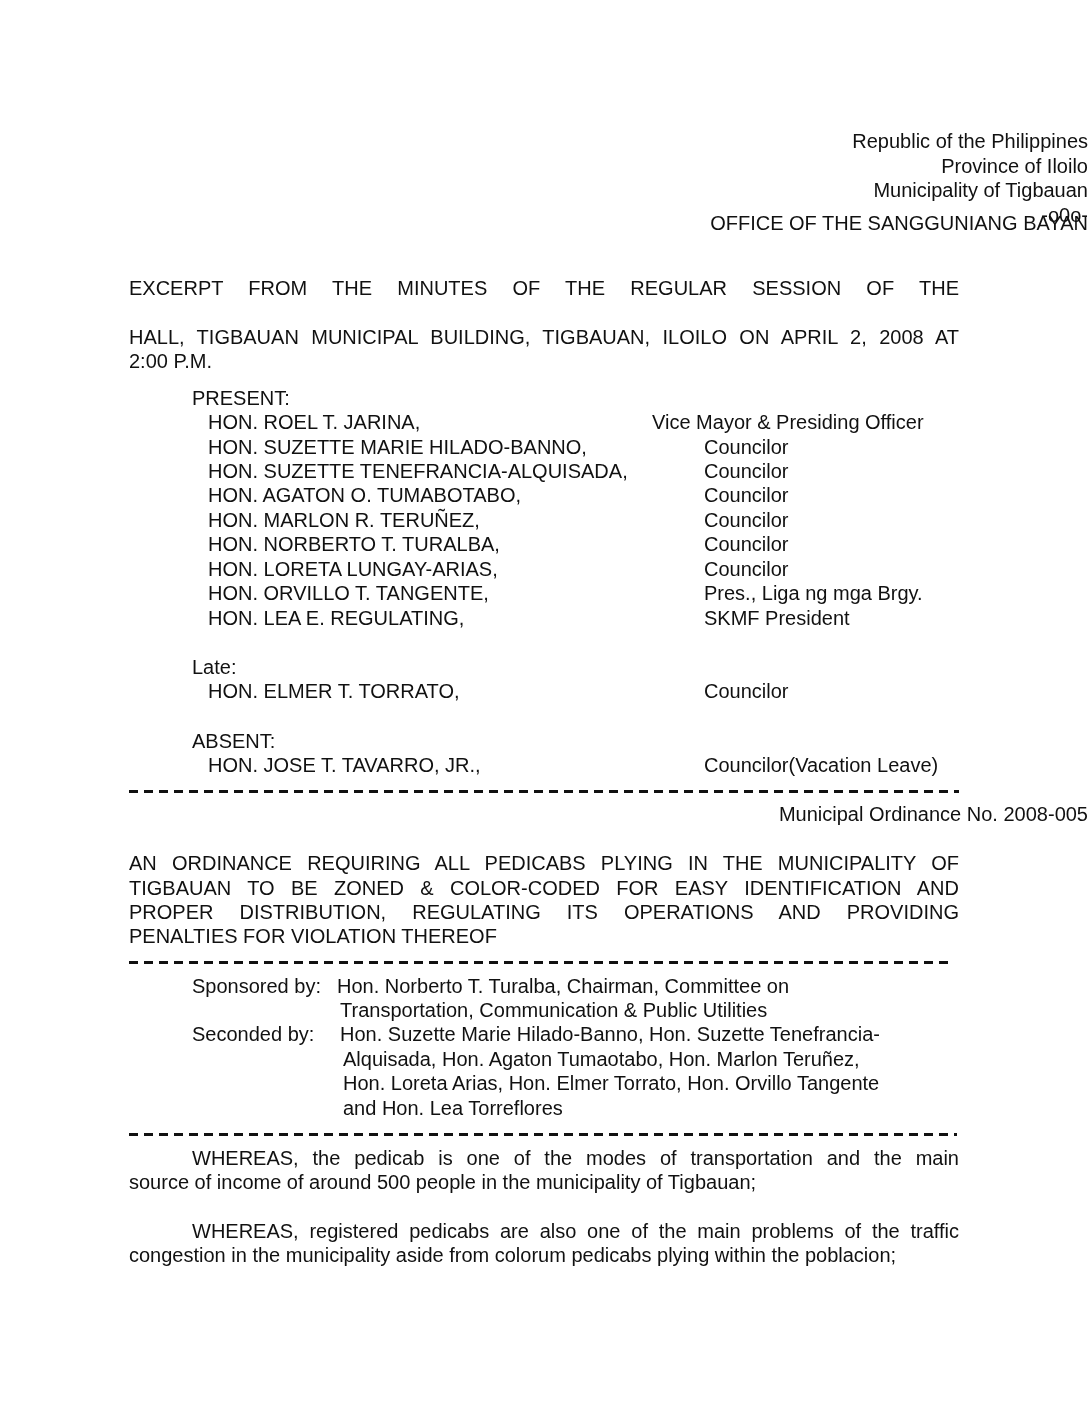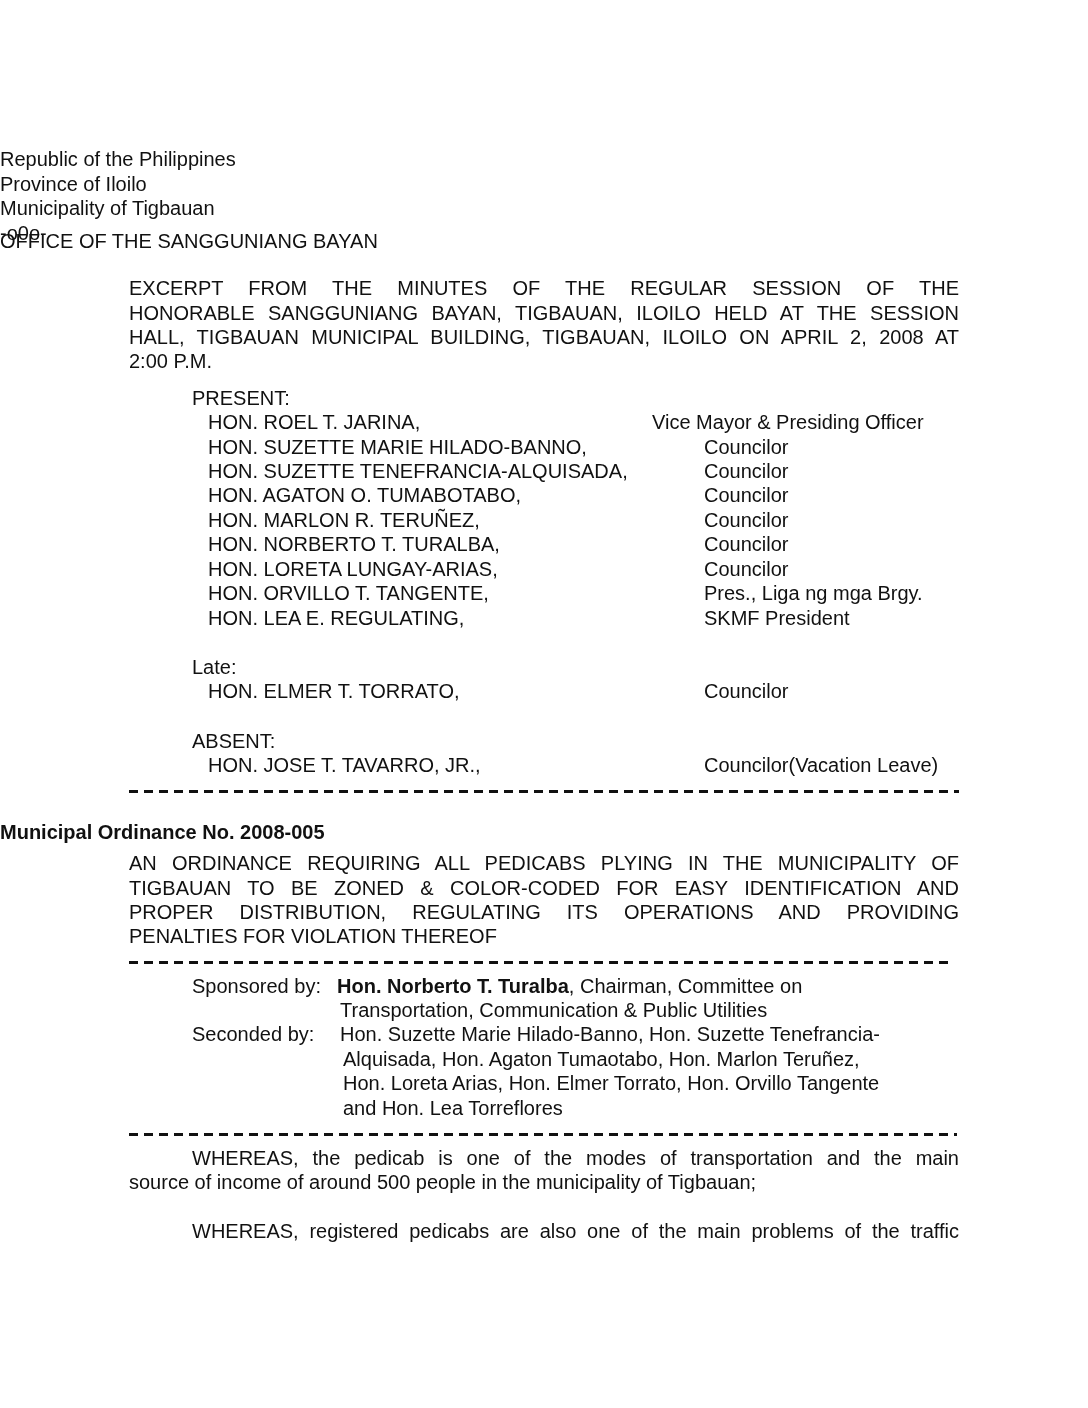--- a/index.html
+++ b/index.html
@@ -1,40 +1,39 @@
 <!DOCTYPE html>
 <html><head>
 <meta charset="utf-8">
 <style>
   html, body { margin:0; padding:0; background:#ffffff; }
   body { width:1088px; height:1408px; position:relative; overflow:hidden; }
   .page { position:absolute; left:0; top:0; width:1088px; height:1408px; background:#fff; color:#111;
           font-family:"Liberation Sans Narrow","Liberation Sans", sans-serif; font-size:20px; }
   .narrow { font-family:"Liberation Sans", sans-serif; font-stretch:condensed; }
   .ab { position:absolute; white-space:nowrap; line-height:24px; }
-  .center { text-align:left; left:0; width:1088px;margin-top:18px; }
+  .center { text-align:right; left:0; width:1088px; }
   .just { position:absolute; left:129px; width:830px; text-align:justify; text-align-last:justify; white-space:nowrap; line-height:24px; }
   .dash { position:absolute; left:129px; width:830px; height:3px; overflow:hidden;
           background-image:repeating-linear-gradient(to right,#111 0 9px,transparent 9px 15px); }
-  .bold { font-weight:bold; }
+  .bold { font-weight:normal; }
   .ital { }
 </style>
 </head>
 <body>
 
 <div class="page narrow">
 
   <div class="ab center" style="top:129px">Republic of the Philippines</div>
   <div class="ab center" style="top:178px">Municipality of Tigbauan</div>
   <div class="ab center" style="top:154px">Province of Iloilo</div>
   <div class="ab center" style="top:203px">-o0o-</div>
   <div class="ab center" style="top:211px">OFFICE OF THE SANGGUNIANG BAYAN</div>
 
   <div class="just" style="top:276px">EXCERPT FROM THE MINUTES OF THE REGULAR SESSION OF THE</div>
-  <div class="just" style="top:301px">HONORABLE SANGGUNIANG BAYAN, TIGBAUAN, ILOILO HELD AT THE SESSION</div>
   <div class="just" style="top:325px">HALL, TIGBAUAN MUNICIPAL BUILDING, TIGBAUAN, ILOILO ON APRIL 2, 2008  AT</div>
   <div class="ab" style="top:349px; left:129px">2:00 P.M.</div>
 
   <div class="ab" style="top:386px; left:192px">PRESENT:</div>
 
   <div class="ab" style="top:410px; left:208px">HON. ROEL T. JARINA,</div>
   <div class="ab" style="top:410px; left:652px">Vice Mayor &amp; Presiding Officer</div>
 
   <div class="ab" style="top:435px; left:208px">HON. SUZETTE MARIE HILADO-BANNO,</div>
   <div class="ab" style="top:435px; left:704px">Councilor</div>
@@ -88,14 +87,15 @@
   <div class="ab" style="top:1047px; left:343px">Alquisada, Hon. Agaton Tumaotabo, Hon. Marlon Teruñez,</div>
   <div class="ab" style="top:1071px; left:343px">Hon. Loreta Arias, Hon. Elmer Torrato, Hon. Orvillo Tangente</div>
   <div class="ab" style="top:1096px; left:343px">and Hon. Lea Torreflores</div>
 
   <div class="dash" style="top:1133px; width:828px"></div>
 
   <div class="just" style="top:1146px; left:192px; width:767px">WHEREAS, the pedicab is one of the modes of transportation and the main</div>
   <div class="ab" style="top:1170px; left:129px">source of income of around 500 people in the municipality of Tigbauan;</div>
 
   <div class="just" style="top:1219px; left:192px; width:767px">WHEREAS, registered pedicabs are also one of the main problems of the traffic</div>
+  <div class="ab" style="top:1243px; left:129px">congestion in the municipality aside from colorum pedicabs plying within the  poblacion;</div>
 
 </div>
 
 </body></html>

